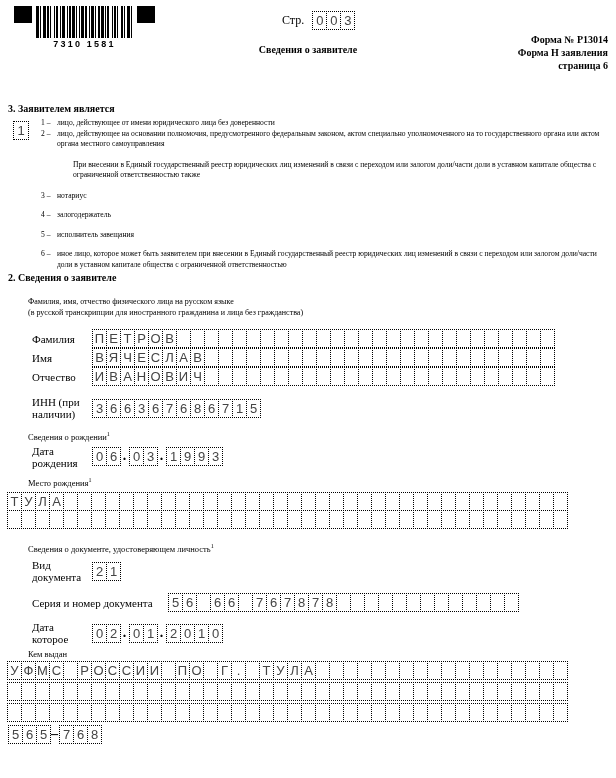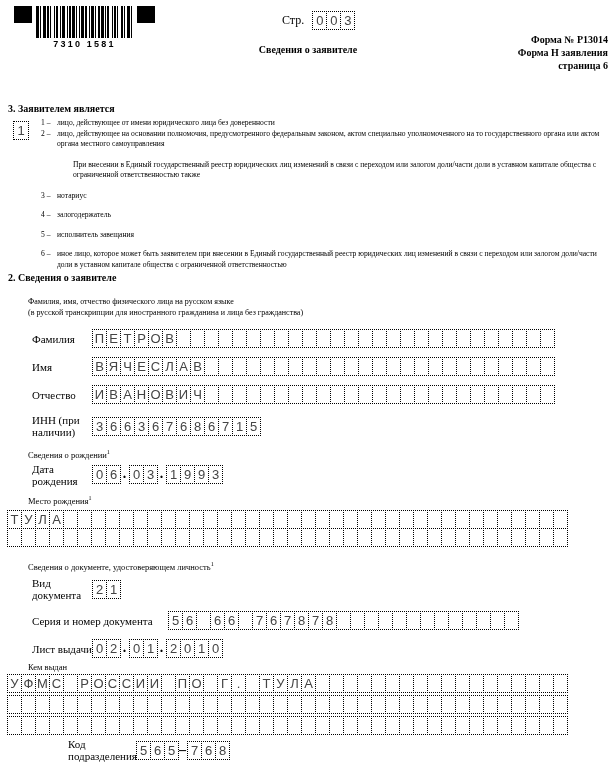--- a/index.html
+++ b/index.html
@@ -76,21 +76,21 @@
   .s1-list { position: absolute; left: 33px; top: 15px; width: 560px; }
   .opt { display: flex; font-size: 7.6px; line-height: 10.5px; margin-bottom: 0px; }
   .opt .num { width: 16px; flex: 0 0 16px; }
   .opt .txt { flex: 1; }
   .opt.spaced { margin-top: 9px; }
   .opt.note { margin-top: 10px; margin-bottom: 10px; }
   .opt.note .txt { padding-left: 16px; }
 
   .s2 { position: absolute; left: 8px; top: 272px; width: 600px; }
   .s2-sub { margin-top: 13px; margin-left: 20px; }
-  .frow { display: flex; align-items: center; margin-top: 9px; }
+  .frow { display: flex; align-items: center; }
   .frow .fl { width: 84px; flex: 0 0 84px; font-size: 11px; padding-left: 24px; }
   .wide-row { margin-left: 0px; margin-top: 4px; }
   .note-lbl { font-size: 8.5px; margin-left: 20px; margin-top: 11px; }
   .sup { font-size: 6px; vertical-align: super; }
   .kod { font-size: 7.5px; margin-left: 132px; margin-top: 1px; }
 </style>
 </head>
 <body>
 
 <div class="page">
@@ -519,21 +519,21 @@
           <span class="cell blank">&nbsp;</span>
           <span class="cell blank">&nbsp;</span>
           <span class="cell blank">&nbsp;</span>
           <span class="cell blank">&nbsp;</span>
           <span class="cell blank">&nbsp;</span>
           <span class="cell blank">&nbsp;</span>
         </span>
     </div>
 
     <div class="frow" style="margin-top:9px">
-      <span class="fl">Лист выдачи</span>
+      <span class="fl">Дата которое</span>
       <span class="cells">
           <span class="cell">0</span>
           <span class="cell">2</span>
         </span>
       <span class="sep">.</span>
       <span class="cells">
           <span class="cell">0</span>
           <span class="cell">1</span>
         </span>
       <span class="sep">.</span>
@@ -674,21 +674,20 @@
           <span class="cell blank">&nbsp;</span>
           <span class="cell blank">&nbsp;</span>
           <span class="cell blank">&nbsp;</span>
           <span class="cell blank">&nbsp;</span>
           <span class="cell blank">&nbsp;</span>
           <span class="cell blank">&nbsp;</span>
         </span>
     </div>
 
     <div class="frow" style="margin-top:3px">
-      <span class="fl" style="width:128px;flex:0 0 128px;padding-left:60px">Код подразделения</span>
       <span class="cells">
           <span class="cell">5</span>
           <span class="cell">6</span>
           <span class="cell">5</span>
         </span>
       <span class="sep">–</span>
       <span class="cells">
           <span class="cell">7</span>
           <span class="cell">6</span>
           <span class="cell">8</span>

